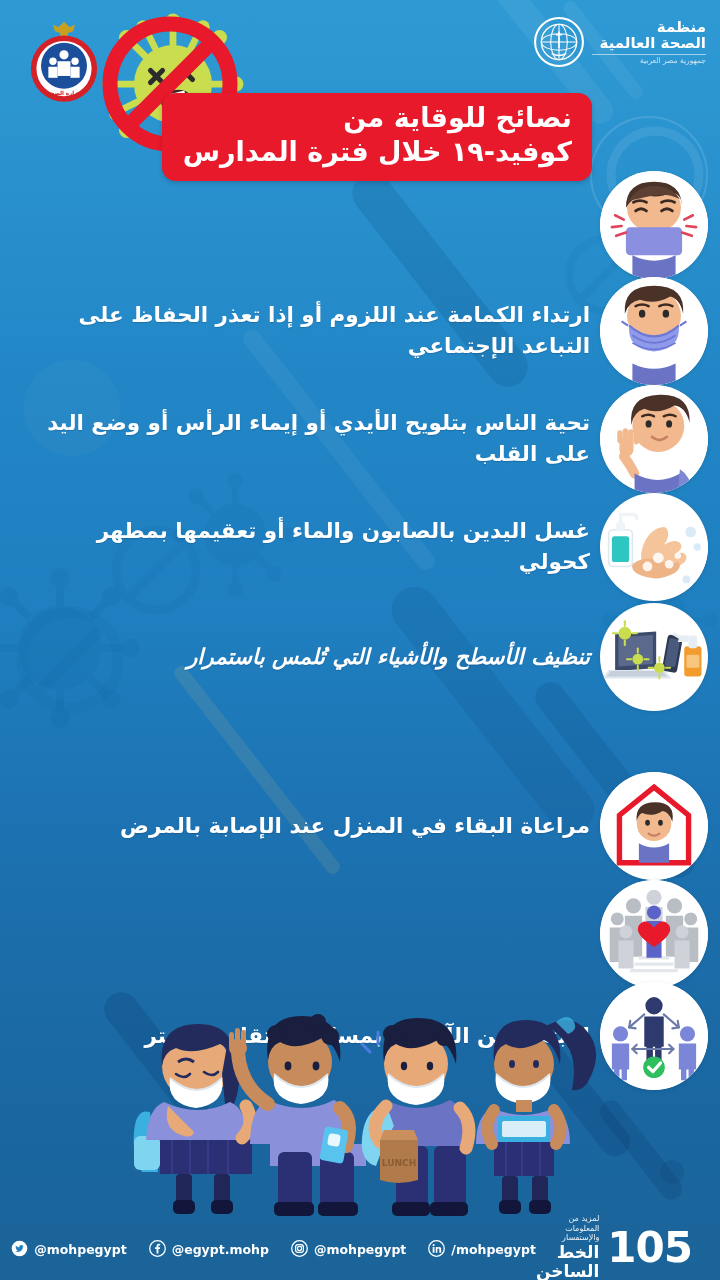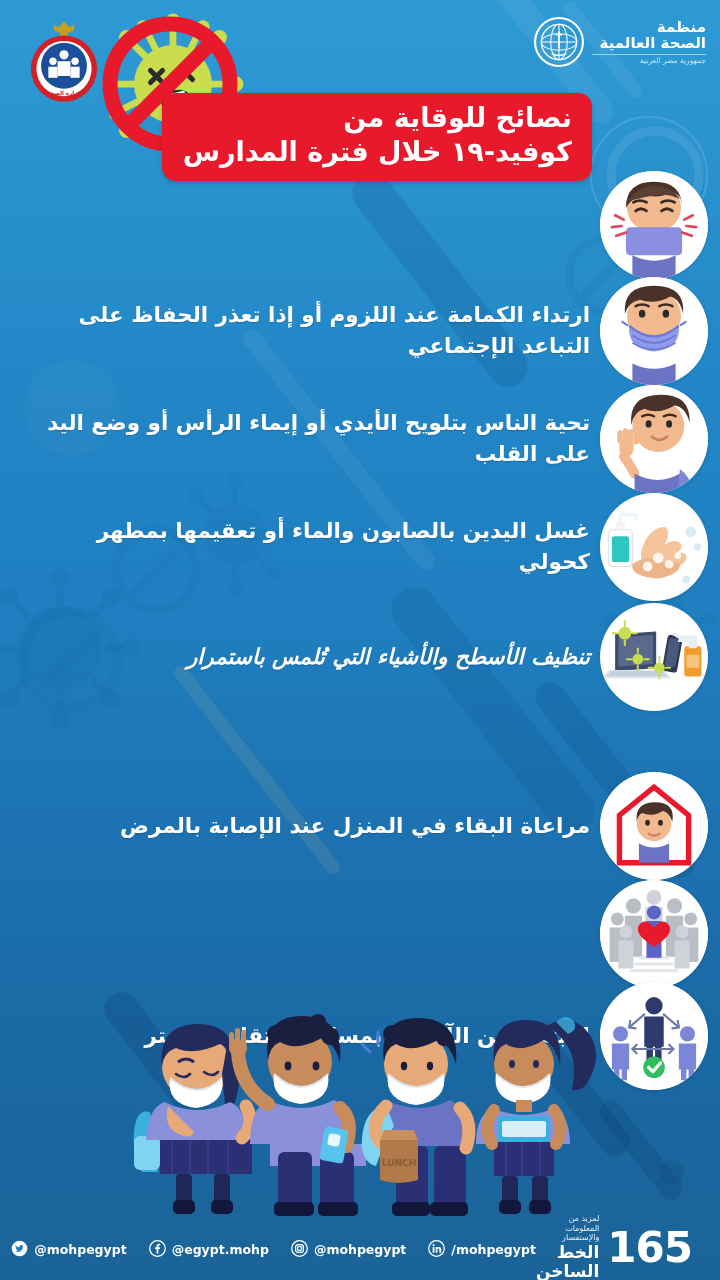--- a/index.html
+++ b/index.html
@@ -714,21 +714,21 @@
         <rect x="498" y="116" width="52" height="26" rx="3" fill="#39b0e0"></rect>
         <rect x="502" y="121" width="44" height="16" rx="2" fill="#d9eef8"></rect>
         <path d="M494 110 q-12 16 -2 34" stroke="#c78b5c" stroke-width="12" stroke-linecap="round" fill="none"></path>
         <path d="M554 110 q12 16 2 34" stroke="#c78b5c" stroke-width="12" stroke-linecap="round" fill="none"></path>
       </g>
     </svg>
   </div>
 
   <div class="footer">
     <div class="hotline">
-      <div class="num">165</div>
+      <div class="num">105</div>
       <div class="lbl">
         <span class="a">لمزيد من المعلومات والإستفسار</span>
         <span class="b">الخط الساخن</span>
       </div>
     </div>
 
     <div class="socials">
       <div class="soc">
         <svg class="sicon" viewBox="0 0 24 24">
           <circle cx="12" cy="12" r="11" fill="#fff"></circle>

